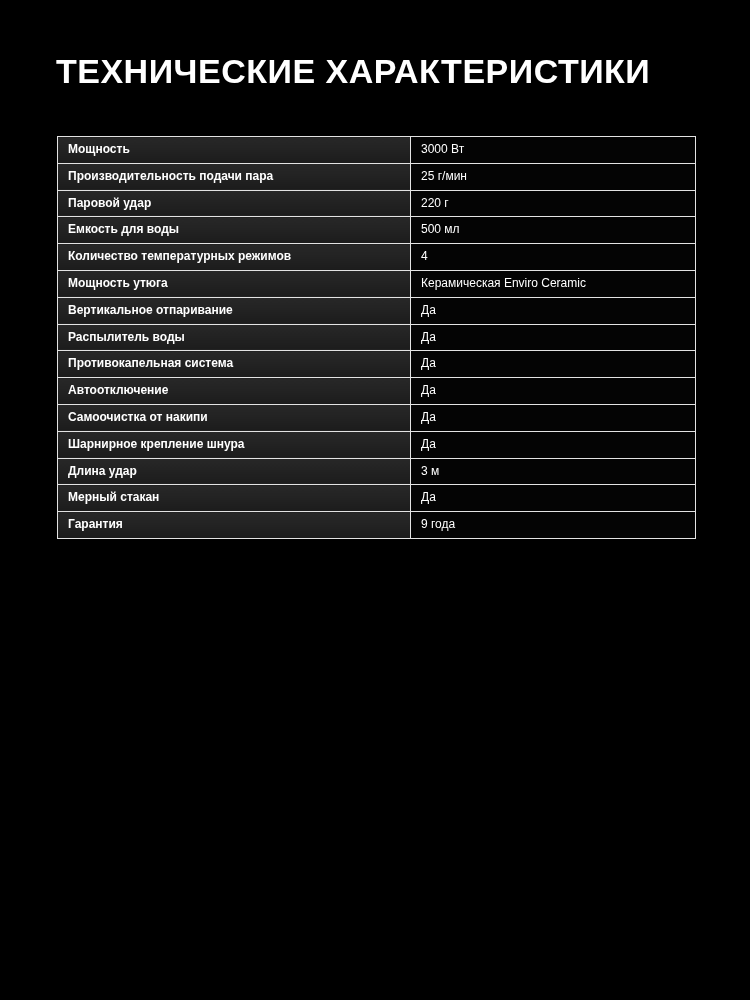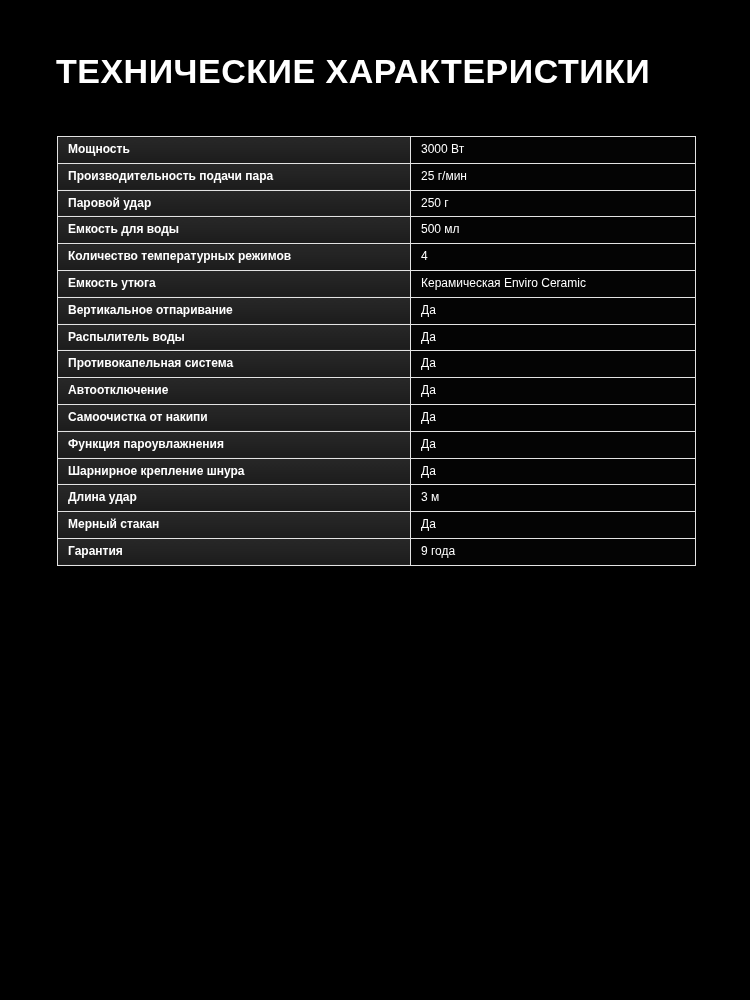--- a/index.html
+++ b/index.html
@@ -68,35 +68,35 @@
     <td class="spec-value">3000 Вт</td>
   </tr>
 
   <tr>
     <td class="spec-label">Производительность подачи пара</td>
     <td class="spec-value">25 г/мин</td>
   </tr>
 
   <tr>
     <td class="spec-label">Паровой удар</td>
-    <td class="spec-value">250 г</td>
+    <td class="spec-value">220 г</td>
   </tr>
 
   <tr>
     <td class="spec-label">Емкость для воды</td>
     <td class="spec-value">500 мл</td>
   </tr>
 
   <tr>
     <td class="spec-label">Количество температурных режимов</td>
     <td class="spec-value">4</td>
   </tr>
 
   <tr>
-    <td class="spec-label">Емкость утюга</td>
+    <td class="spec-label">Мощность утюга</td>
     <td class="spec-value">Керамическая Enviro Ceramic</td>
   </tr>
 
   <tr>
     <td class="spec-label">Вертикальное отпаривание</td>
     <td class="spec-value">Да</td>
   </tr>
 
   <tr>
     <td class="spec-label">Распылитель воды</td>
@@ -112,24 +112,20 @@
     <td class="spec-label">Автоотключение</td>
     <td class="spec-value">Да</td>
   </tr>
 
   <tr>
     <td class="spec-label">Самоочистка от накипи</td>
     <td class="spec-value">Да</td>
   </tr>
 
 
-  <tr>
-    <td class="spec-label">Функция пароувлажнения</td>
-    <td class="spec-value">Да</td>
-  </tr>
 
   <tr>
     <td class="spec-label">Шарнирное крепление шнура</td>
     <td class="spec-value">Да</td>
   </tr>
 
   <tr>
     <td class="spec-label">Длина удар</td>
     <td class="spec-value">3 м</td>
   </tr>

